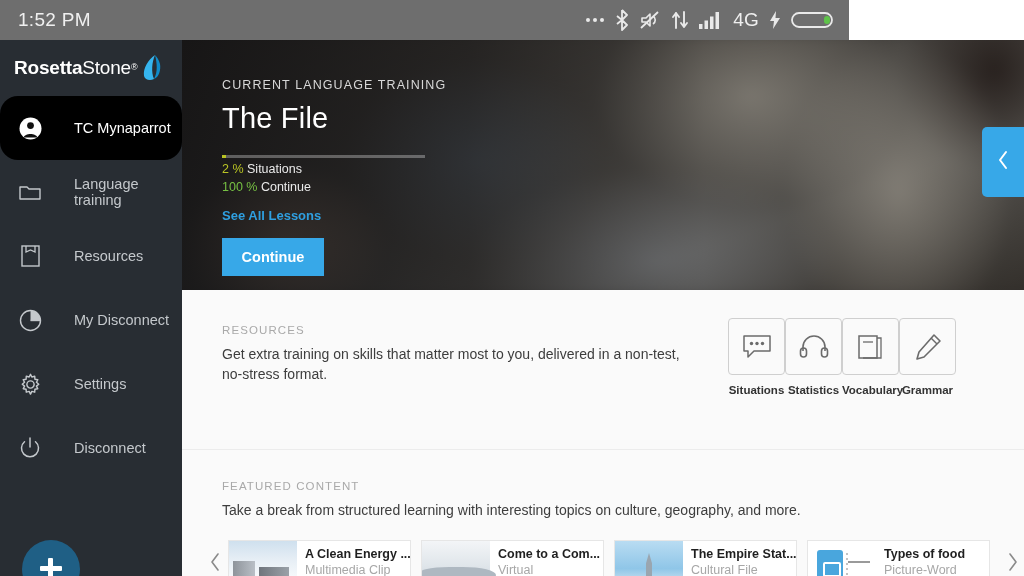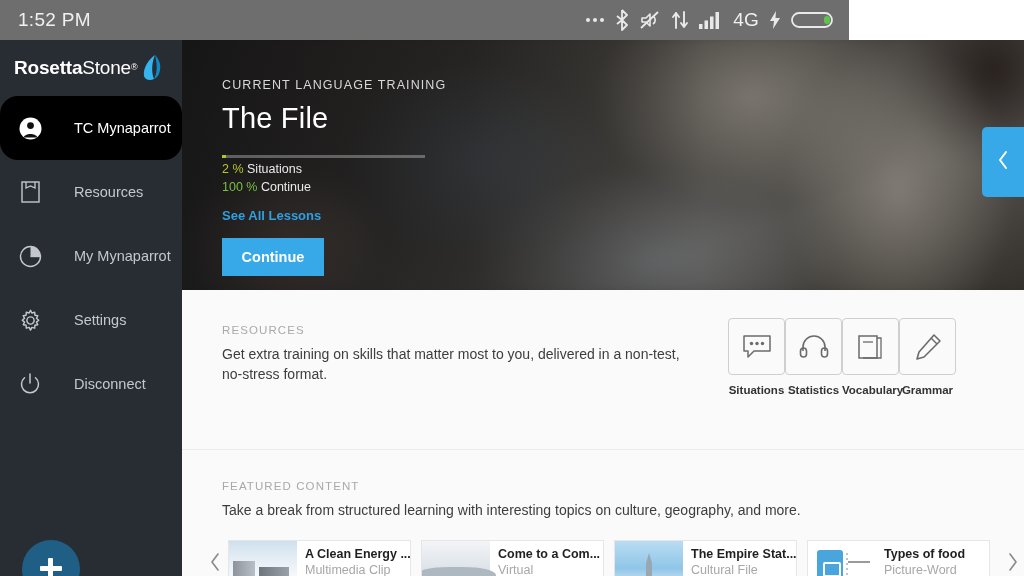--- a/index.html
+++ b/index.html
@@ -235,40 +235,48 @@
       <span class="nic">
         <svg width="23" height="23" viewBox="0 0 23 23">
             <circle cx="11.5" cy="11.5" r="11" fill="#fff"></circle>
             <circle cx="11.5" cy="8.6" r="3.4" fill="#111"></circle>
             <path d="M4.6 20.5 C5.6 15.8 17.4 15.8 18.4 20.5 Z" fill="#111"></path>
           </svg>
       </span>
       <span class="nlabel">TC Mynaparrot</span>
     </div>
 
+    <div class="nav-item">
+      <span class="nic">
+        <svg width="22" height="18" viewBox="0 0 22 18">
+            <path d="M1 4 L1 16 L21 16 L21 6 L10 6 L8 4 Z" fill="none" stroke="currentColor" stroke-width="1.4" stroke-linejoin="round"></path>
+          </svg>
+      </span>
+      <span class="nlabel">Language training</span>
+    </div>
 
     <div class="nav-item">
       <span class="nic">
         <svg width="19" height="22" viewBox="0 0 19 22">
             <rect x="1" y="1" width="17" height="20" fill="none" stroke="currentColor" stroke-width="1.4"></rect>
             <path d="M5 1 L5 7 L9.5 5 L14 7 L14 1" fill="none" stroke="currentColor" stroke-width="1.3"></path>
           </svg>
       </span>
       <span class="nlabel">Resources</span>
     </div>
 
     <div class="nav-item">
       <span class="nic">
         <svg width="23" height="23" viewBox="0 0 23 23">
             <circle cx="11.5" cy="11.5" r="10" fill="none" stroke="currentColor" stroke-width="1.4"></circle>
             <path d="M11.5 11.5 L11.5 1.5 A10 10 0 0 1 21.5 11.5 Z" fill="currentColor"></path>
             <line x1="11.5" y1="11.5" x2="21.5" y2="11.5" stroke="currentColor" stroke-width="1.4"></line>
           </svg>
       </span>
-      <span class="nlabel">My Mynaparrot</span>
+      <span class="nlabel">My Disconnect</span>
     </div>
 
     <div class="nav-item">
       <span class="nic">
         <svg width="23" height="23" viewBox="0 0 24 24">
             <path d="M12 8.2 A3.8 3.8 0 1 0 12 15.8 A3.8 3.8 0 1 0 12 8.2 Z" fill="none" stroke="currentColor" stroke-width="1.5"></path>
             <path d="M12 1.4 L13.4 4.2 L16.4 3.4 L16.6 6.5 L19.6 7 L18.2 9.7 L20.6 11.7 L18.2 13.7 L19.6 16.4 L16.6 16.9 L16.4 20 L13.4 19.2 L12 22 L10.6 19.2 L7.6 20 L7.4 16.9 L4.4 16.4 L5.8 13.7 L3.4 11.7 L5.8 9.7 L4.4 7 L7.4 6.5 L7.6 3.4 L10.6 4.2 Z" fill="none" stroke="currentColor" stroke-width="1.5" stroke-linejoin="round"></path>
           </svg>
       </span>
       <span class="nlabel">Settings</span>

